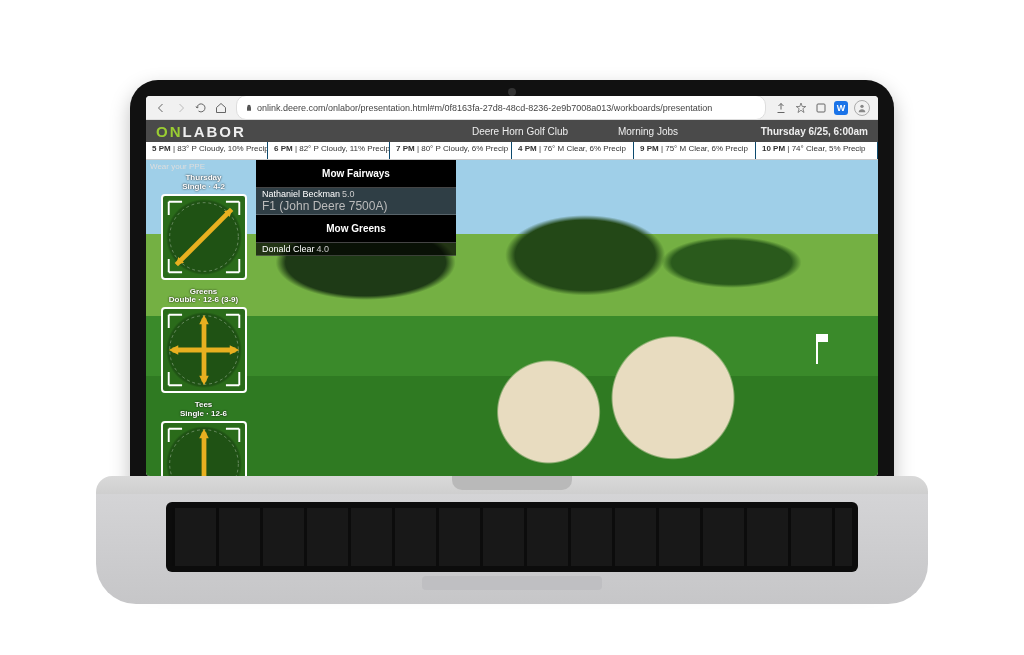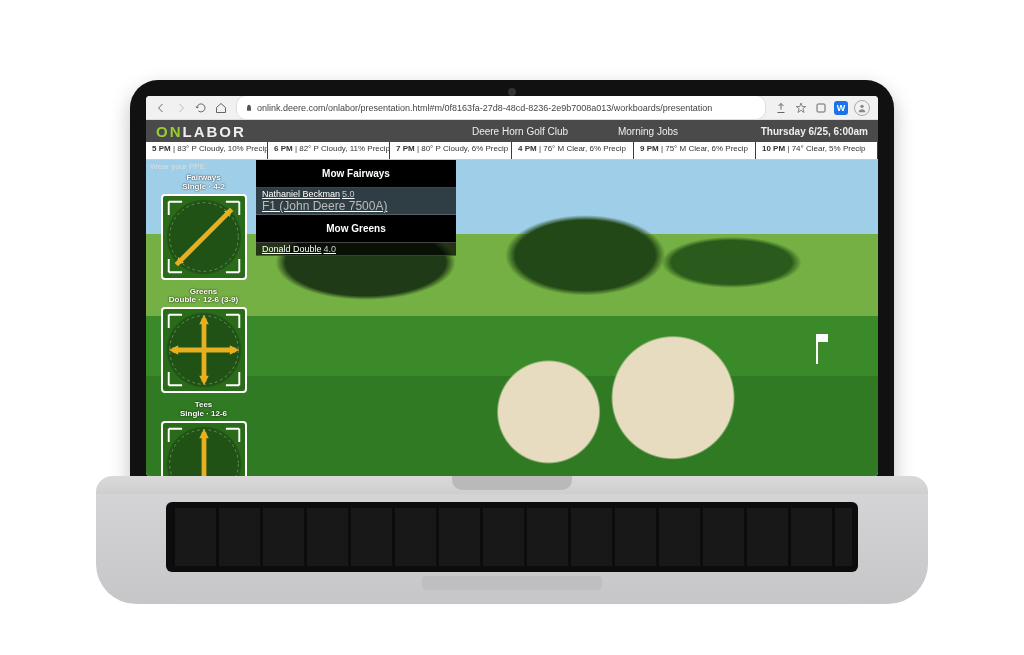--- a/index.html
+++ b/index.html
@@ -86,21 +86,21 @@
   .direction-tile { width:86px; height:86px; background:#2a6b1a; border:2px solid #fff;
     margin:0 auto 8px; position:relative; border-radius:4px;
     background-image: radial-gradient(circle at 50% 50%, #1f5214 0 36px, #2a6b1a 38px);
   }
   .direction-tile svg { position:absolute; inset:0; width:100%; height:100%; }
 
   .jobs { position:absolute; left:110px; top:0; width:200px; }
   .job-hdr { background:#000; color:#fff; font-weight:bold; font-size:10px; text-align:center;
     padding:8px 0; border-bottom:1px solid #444; }
   .job-row { background:rgba(0,0,0,.7); color:#fff; font-size:9px; padding:1px 6px;
-    border-bottom:1px solid rgba(255,255,255,.2); white-space:nowrap;text-decoration:underline; }
+    border-bottom:1px solid rgba(255,255,255,.2); white-space:nowrap; }
   .job-row .hrs { color:#ccc; margin-left:2px; }
   .job-sub { font-size:12px; color:#bbb; }
 </style>
 </head>
 <body>
 
 <div class="laptop">
   <div class="screen">
 
     <div class="chrome-bar">
@@ -179,21 +179,21 @@
         <div class="wcell"><b>4 PM</b> | <span>76° M Clear, 6% Precip</span></div>
         <div class="wcell"><b>9 PM</b> | <span>75° M Clear, 6% Precip</span></div>
         <div class="wcell"><b>10 PM</b> | <span>74° Clear, 5% Precip</span></div>
       </div>
 
       <div class="content">
         <div class="ppe">Wear your PPE</div>
 
         <div class="sidebar">
           <div class="side-label">
-            <span>Fairways</span><br><span>Single · 4-2</span>
+            <span>Thursday</span><br><span>Single · 4-2</span>
           </div>
           <div class="direction-tile">
             <svg viewBox="0 0 86 86">
               <circle cx="43" cy="43" r="36" fill="none" stroke="#ffffff55" stroke-width="1" stroke-dasharray="3 3"></circle>
               <line x1="14" y1="72" x2="72" y2="14" stroke="#e8b020" stroke-width="5"></line>
               <polygon points="72,14 64,16 70,22" fill="#e8b020"></polygon>
               <polygon points="14,72 22,70 16,64" fill="#e8b020"></polygon>
               <path d="M6 6h14M6 6v14" stroke="#fff" stroke-width="2" fill="none"></path>
               <path d="M80 6h-14M80 6v14" stroke="#fff" stroke-width="2" fill="none"></path>
               <path d="M6 80h14M6 80v-14" stroke="#fff" stroke-width="2" fill="none"></path>
@@ -232,21 +232,21 @@
         </div>
 
         <div class="jobs">
           <div class="job-hdr">Mow Fairways</div>
           <div class="job-row">
             <span>Nathaniel Beckman</span><span class="hrs">5.0</span>
             <div class="job-sub">F1 (John Deere 7500A)</div>
           </div>
           <div class="job-hdr">Mow Greens</div>
           <div class="job-row">
-            <span>Donald Double</span><span class="hrs">4.0</span>
+            <span>Donald Clear</span><span class="hrs">4.0</span>
           </div>
         </div>
       </div>
     </div>
   </div>
 
   <div class="base">
     <div class="kb-top">
         <div class="kb-notch"></div>
       </div>

